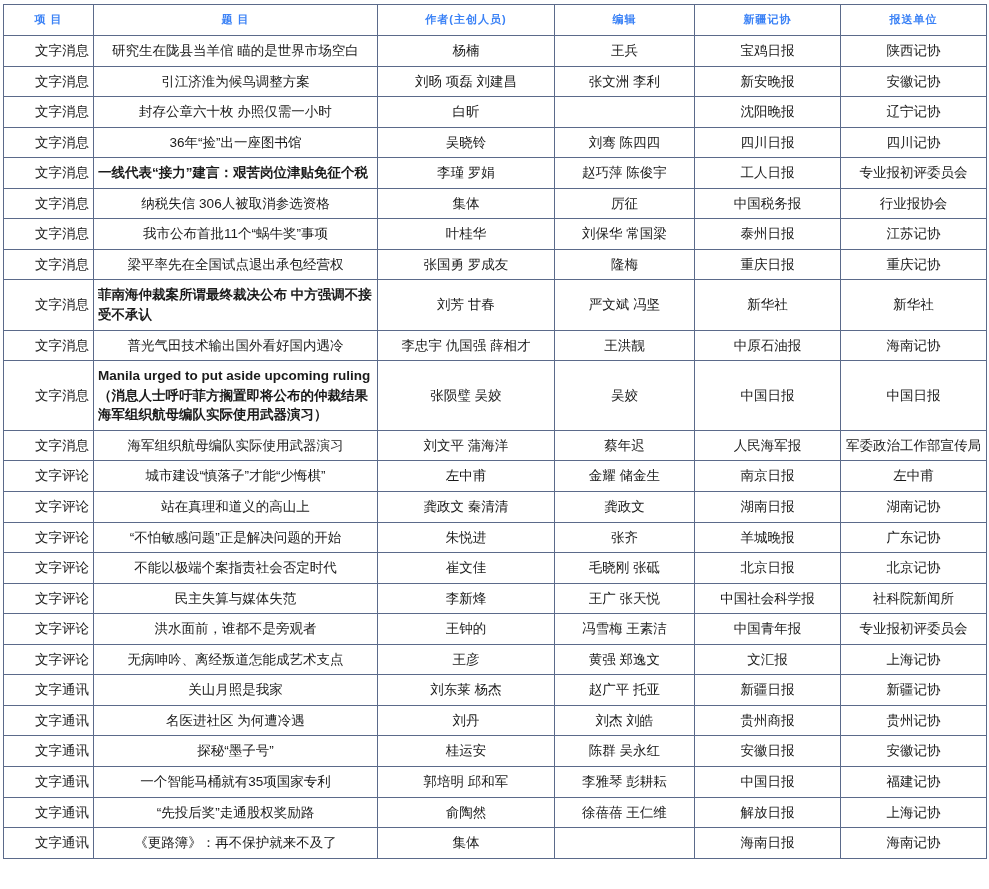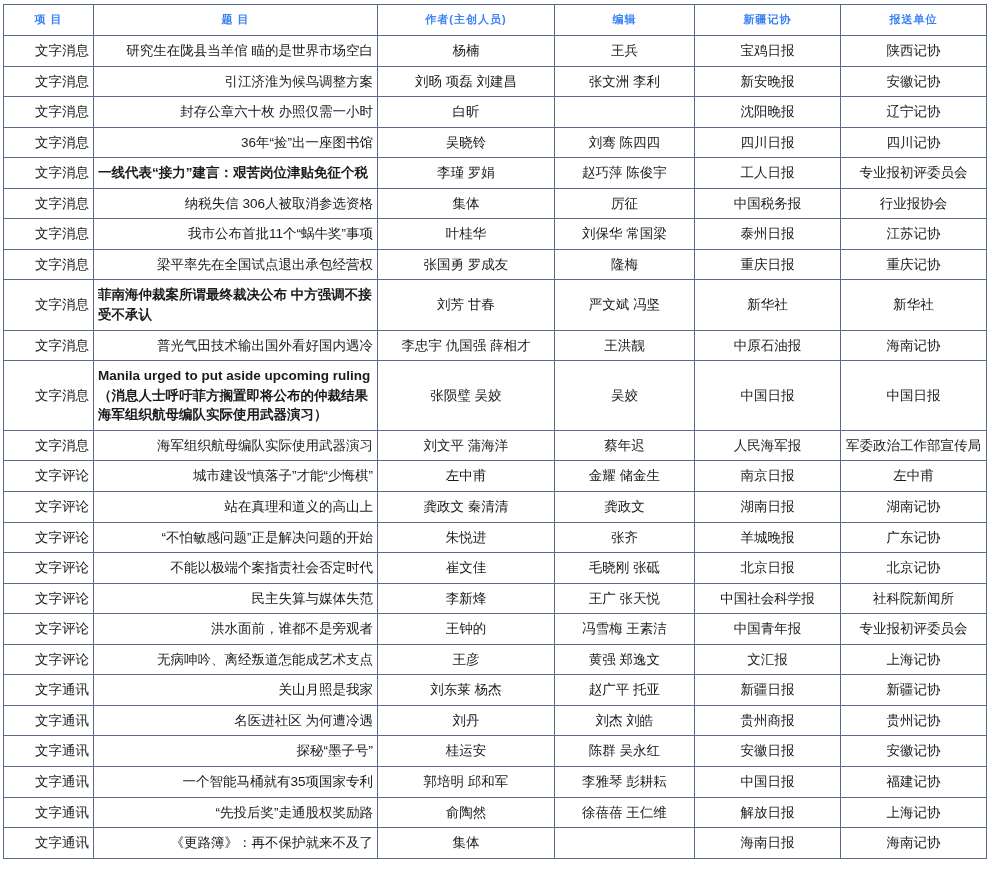--- a/index.html
+++ b/index.html
@@ -45,21 +45,21 @@
     text-align: center;
     font-size: 11px;
     padding: 7px 4px;
     letter-spacing: 1px;
   }
   td.col-category {
     text-align: right;
     white-space: nowrap;
   }
   td.col-title {
-    text-align: right;
+    text-align: center;
     padding-left: 7px;
   }
   td.col-author,
   td.col-editor,
   td.col-outlet,
   td.col-submitter {
     text-align: center;
   }
   td.multiline {
     text-align: left;

